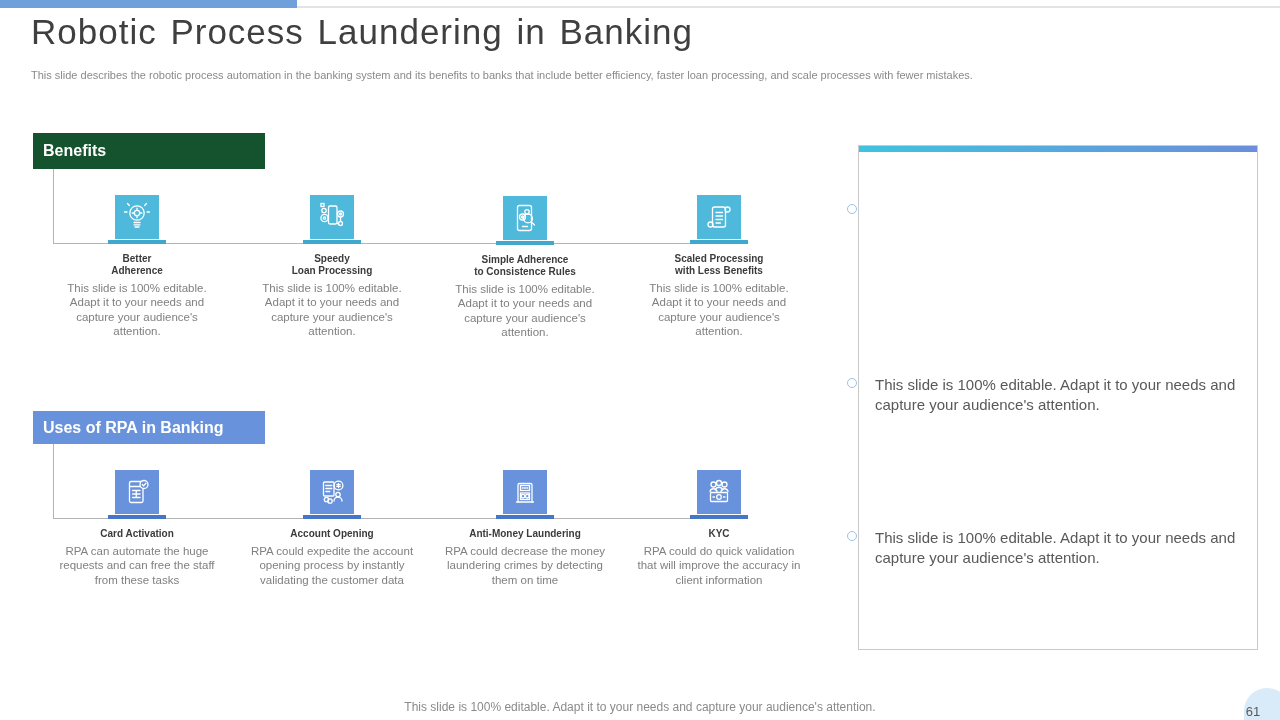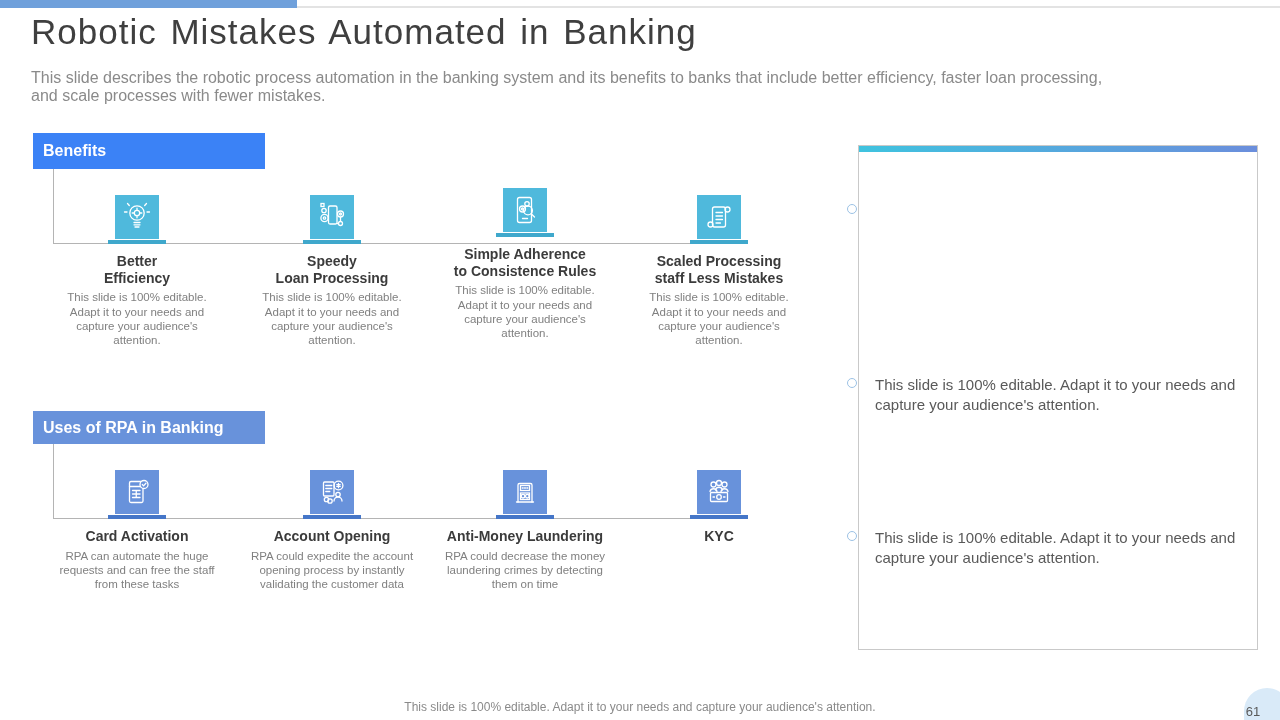--- a/index.html
+++ b/index.html
@@ -15,29 +15,29 @@
   .topbar-blue { position: absolute; left: 0; top: 0; width: 297px; height: 8px; background: #6FA0DB; }
   .topbar-line { position: absolute; left: 297px; top: 6px; right: 0; height: 2px; background: #e3e3e3; }
 
   .title {
     position: absolute; left: 31px; top: 12px;
     font-size: 35px; font-weight: 400; color: #3f3f3f;
     letter-spacing: 1px; word-spacing: 3px; white-space: nowrap;
   }
   .subtitle {
     position: absolute; left: 31px; top: 69px; width: 1100px;
-    font-size: 16px; color: #8a8a8a;
+    font-size: 11px; color: #8a8a8a;
   }
 
   .section-header {
     position: absolute; left: 33px; width: 232px;
     color: #ffffff; font-weight: bold; font-size: 16px;
     display: flex; align-items: center; padding-left: 10px;
   }
-  .benefits-header { top: 133px; height: 36px; background: #3b82f6; }
+  .benefits-header { top: 133px; height: 36px; background: #14532d; }
   .uses-header    { top: 411px; height: 33px; background: #6892DB; text-align: right; }
 
   .connector { position: absolute; background: #b4b4b4; }
   .benefits-v { left: 53px; top: 169px; width: 1px; height: 74px; }
   .benefits-h { left: 53px; top: 243px; width: 692px; height: 1px; }
   .uses-v     { left: 53px; top: 444px; width: 1px; height: 74px; }
   .uses-h     { left: 53px; top: 518px; width: 692px; height: 1px; }
 
   .item { position: absolute; width: 180px; text-align: center; }
   .icon-box {
@@ -46,21 +46,21 @@
   .icon-box.cyan { background: #4FB9DC; }
   .icon-box.blue { background: #6892DB; }
   .icon-box svg { width: 44px; height: 44px; display: block; }
   .icon-underline {
     width: 58px; height: 4px; margin: 1px auto 0 auto;
   }
   .icon-underline.cyan { background: #3FA8CC; }
   .icon-underline.blue { background: #4576C8; }
   .item-title {
     margin-top: 9px;
-    font-size: 14px; font-weight: bold; color: #3b3b3b; line-height: 1.18;
+    font-size: 10px; font-weight: bold; color: #3b3b3b; line-height: 1.18;
   }
   .item-body {
     width: 164px; margin: 4px auto 0 auto;
     font-size: 11.5px; color: #808080; line-height: 1.26;
   }
 
   
   .panel {
     position: absolute; left: 858px; top: 145px; width: 400px; height: 505px;
     border: 1px solid #c9c9c9; background: #ffffff;
@@ -92,21 +92,21 @@
   .page-badge span { margin-right: 28px; }
 </style>
 </head>
 <body>
 
 <div class="slide">
 
   <div class="topbar-blue"></div>
   <div class="topbar-line"></div>
 
-  <h1 class="title">Robotic Mistakes Automated in Banking</h1>
+  <h1 class="title">Robotic Process Laundering in Banking</h1>
   <p class="subtitle">This slide describes the robotic process automation in the banking system and its benefits to banks that include better efficiency, faster loan processing, and scale processes with fewer mistakes.</p>
 
   <div class="section-header benefits-header">
     <span>Benefits</span>
   </div>
   <div class="connector benefits-v"></div>
   <div class="connector benefits-h"></div>
 
   <div class="item" style="left:47px; top:195px;">
     <div class="icon-box cyan">
@@ -114,21 +114,21 @@
         <circle cx="22" cy="18" r="7.2"></circle>
         <circle cx="22" cy="18" r="2.7"></circle>
         <path d="M22 13.2 v2 M22 20.8 v2 M17.2 18 h2 M24.8 18 h2"></path>
         <path d="M12.5 8.5 l1.8 2 M31.5 8.5 l-1.8 2 M9.5 17 h2.5 M34.5 17 h-2.5"></path>
         <path d="M19 27.5 h6 M19 29.8 h6 M20 32 h4"></path>
       </svg>
     </div>
     <div class="icon-underline cyan"></div>
     <div class="item-title">
       <div>Better</div>
-      <div>Efficiency</div>
+      <div>Adherence</div>
     </div>
     <div class="item-body">This slide is 100% editable. Adapt it to your needs and capture your audience's attention.</div>
   </div>
 
   <div class="item" style="left:242px; top:195px;">
     <div class="icon-box cyan">
       <svg viewBox="0 0 44 44" fill="none" stroke="#ffffff" stroke-width="1.3" stroke-linecap="round">
         <rect x="18.5" y="11" width="8.5" height="18" rx="1.5"></rect>
         <circle cx="14.5" cy="23" r="3.6"></circle>
         <circle cx="14.5" cy="23" r="1.2"></circle>
@@ -141,21 +141,21 @@
       </svg>
     </div>
     <div class="icon-underline cyan"></div>
     <div class="item-title">
       <div>Speedy</div>
       <div>Loan Processing</div>
     </div>
     <div class="item-body">This slide is 100% editable. Adapt it to your needs and capture your audience's attention.</div>
   </div>
 
-  <div class="item" style="left:435px; top:188px;">
+  <div class="item" style="left:435px; top:196px;">
     <div class="icon-box cyan">
       <svg viewBox="0 0 44 44" fill="none" stroke="#ffffff" stroke-width="1.3" stroke-linecap="round">
         <rect x="14.5" y="9.5" width="14" height="25" rx="2"></rect>
         <circle cx="19.5" cy="21" r="3"></circle>
         <circle cx="19.5" cy="21" r="1"></circle>
         <circle cx="24" cy="15.8" r="2.2"></circle>
         <circle cx="25" cy="22.5" r="4.4"></circle>
         <path d="M28.2 25.7 l3.3 3.3"></path>
         <path d="M19.5 30.5 h5"></path>
       </svg>
@@ -173,21 +173,21 @@
       <svg viewBox="0 0 44 44" fill="none" stroke="#ffffff" stroke-width="1.3" stroke-linecap="round">
         <rect x="15.5" y="12" width="13" height="20" rx="2"></rect>
         <circle cx="30.5" cy="14.5" r="2.5"></circle>
         <circle cx="13.5" cy="29.5" r="2.5"></circle>
         <path d="M19 17.5 h6.5 M19 21 h6.5 M19 24.5 h6.5 M19 28 h4.5"></path>
       </svg>
     </div>
     <div class="icon-underline cyan"></div>
     <div class="item-title">
       <div>Scaled Processing</div>
-      <div>staff Less Mistakes</div>
+      <div>with Less Benefits</div>
     </div>
     <div class="item-body">This slide is 100% editable. Adapt it to your needs and capture your audience's attention.</div>
   </div>
 
   <div class="section-header uses-header">
     <span>Uses of RPA in Banking</span>
   </div>
   <div class="connector uses-v"></div>
   <div class="connector uses-h"></div>
 
@@ -256,20 +256,21 @@
         <path d="M13 21.5 a3.6 3.6 0 0 1 7 0 M18.5 20 a3.6 3.6 0 0 1 7 0 M24 21.5 a3.6 3.6 0 0 1 7 0"></path>
         <rect x="13.5" y="22.5" width="17" height="9" rx="1"></rect>
         <circle cx="22" cy="27" r="2.3"></circle>
         <path d="M16 27 h1.5 M26.5 27 h1.5"></path>
       </svg>
     </div>
     <div class="icon-underline blue"></div>
     <div class="item-title">
       <div>KYC</div>
     </div>
+    <div class="item-body">RPA could do quick validation that will improve the accuracy in client information</div>
   </div>
 
   <div class="panel">
     <div class="panel-gradient"></div>
   </div>
 
   <span class="bullet-dot" style="top:204px;"></span>
 
   <span class="bullet-dot" style="top:378px;"></span>
   <div class="bullet-text" style="top:375px;">This slide is 100% editable. Adapt it to your needs and capture your audience's attention.</div>

